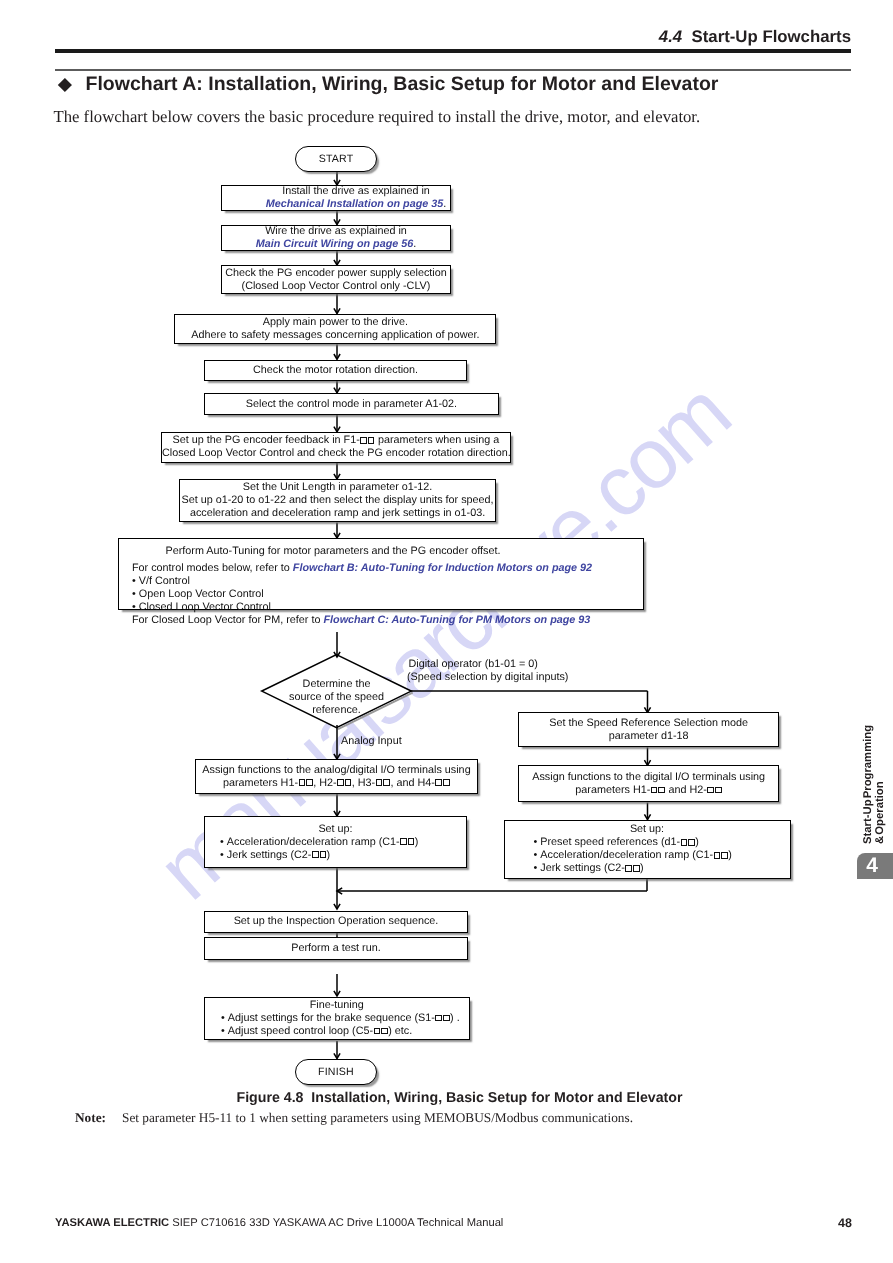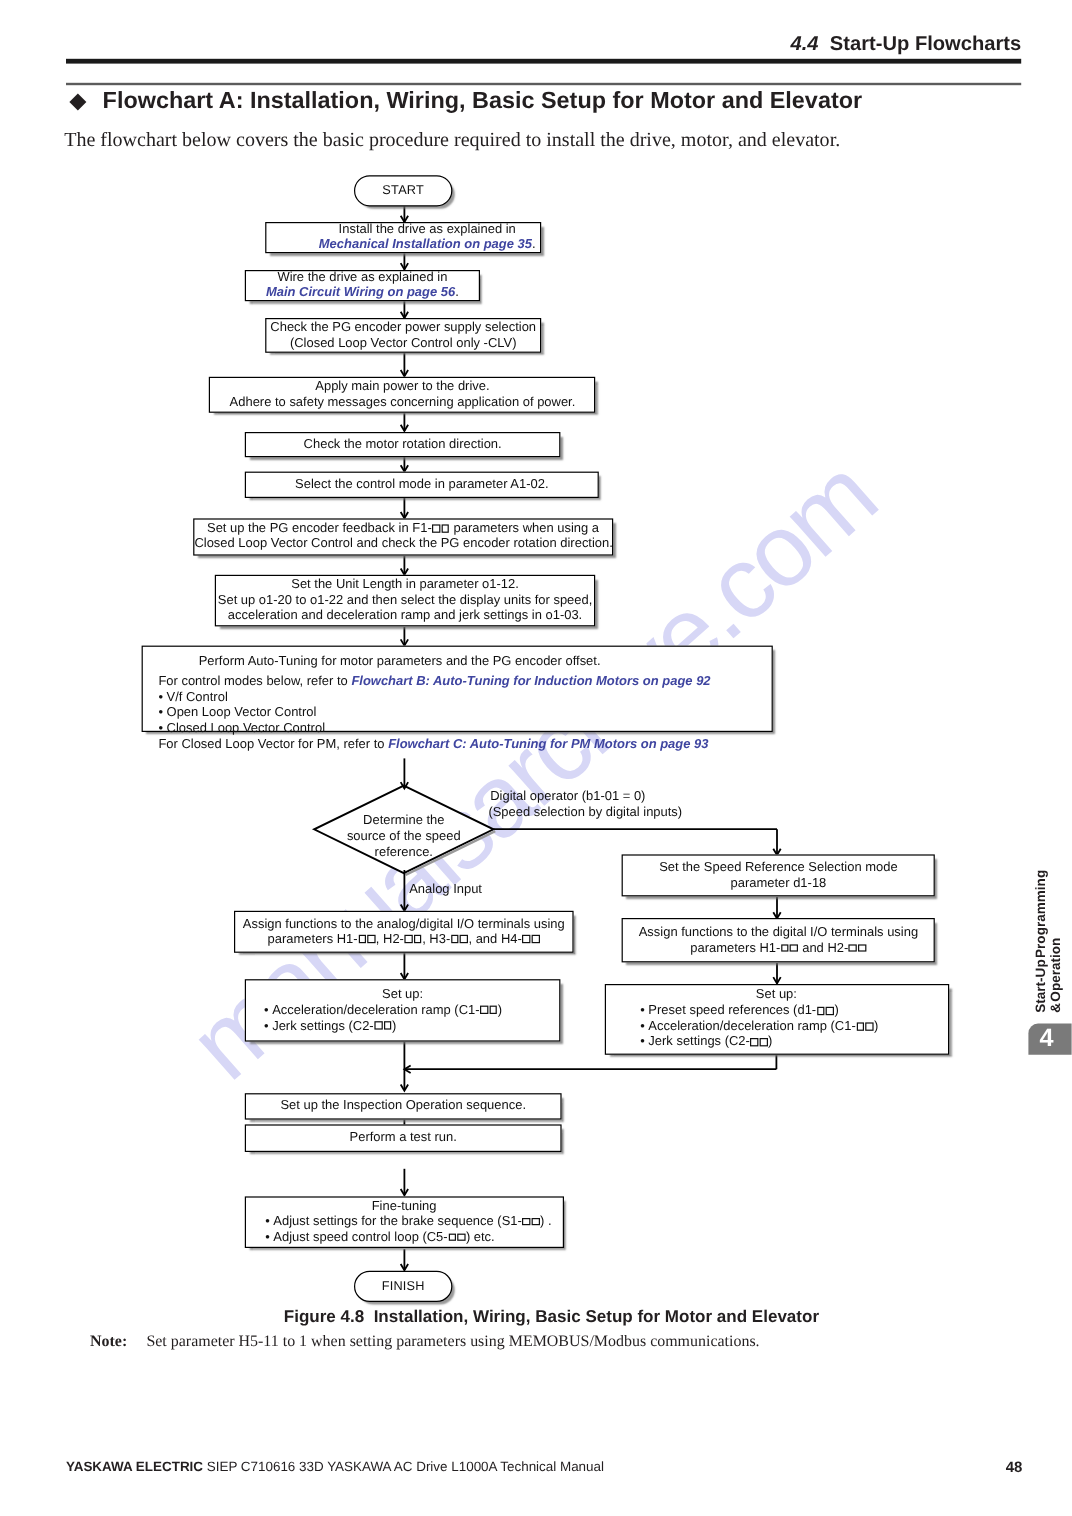--- a/index.html
+++ b/index.html
@@ -136,21 +136,21 @@
       <line x1="647" y1="891" x2="337" y2="891" stroke="#000" stroke-width="1.5"></line>
       <path d="M342.2 887.9 L337 891 L342.2 894.1" fill="none" stroke="#000" stroke-width="1.5" stroke-linecap="butt" stroke-linejoin="miter"></path>
     </svg>
   <div class="abs" id="fc">
       <div class="term" style="left: 295px; top: 146px; width: 82px; height: 26px;">START</div>
       <div class="term" style="left: 295px; top: 1058.5px; width: 82px; height: 26px;">FINISH</div>
       <div class="node" style="left: 221px; top: 185px; width: 230px; height: 26px; padding-left: 40px;">
         <div class="ln">Install the drive as explained in</div>
         <div class="ln"><i class="lnk">Mechanical Installation on page 35</i>.</div>
       </div>
-      <div class="node" style="left: 204px; top: 224.5px; width: 196px; height: 26px;">
+      <div class="node" style="left: 221px; top: 224.5px; width: 230px; height: 26px;">
         <div class="ln">Wire the drive as explained in</div>
         <div class="ln"><i class="lnk">Main Circuit Wiring on page 56</i>.</div>
       </div>
       <div class="node" style="left: 174.4px; top: 313.5px; width: 322px; height: 30.8px;">
         <div class="ln">Apply main power to the drive.</div>
         <div class="ln">Adhere to safety messages concerning application of power.</div>
       </div>
       <div class="node" style="left: 221px; top: 265px; width: 230px; height: 29px;">
         <div class="ln">Check the PG encoder power supply selection</div>
         <div class="ln">(Closed Loop Vector Control only -CLV)</div>

